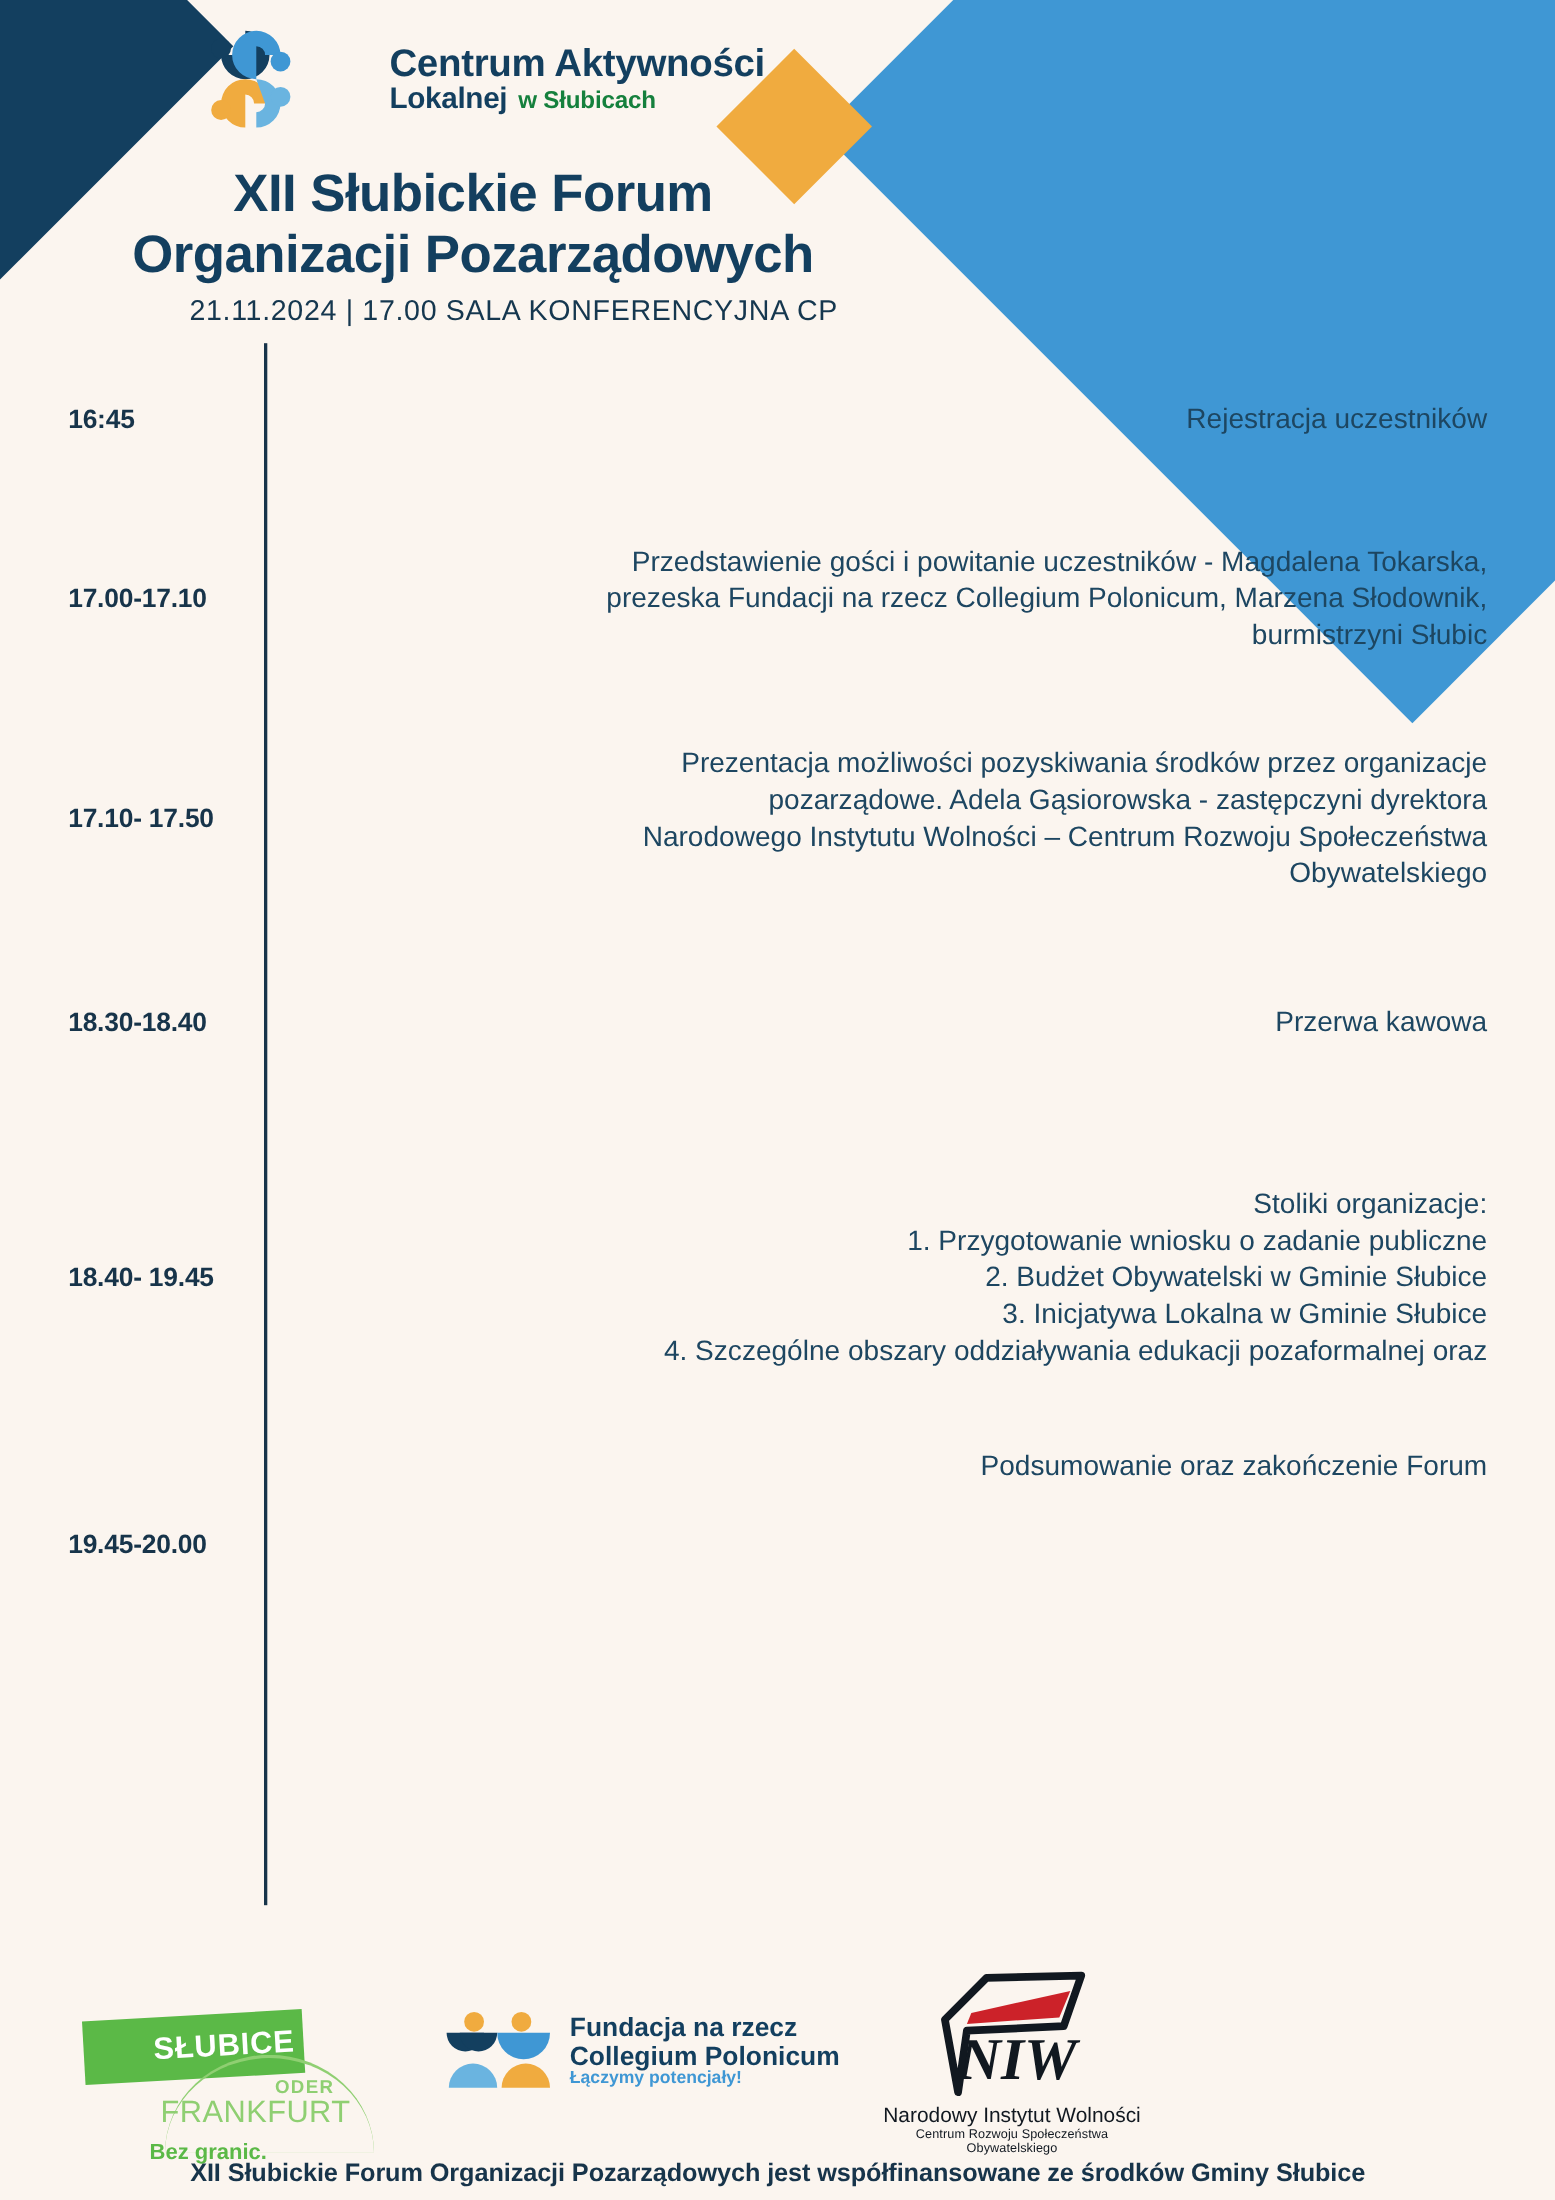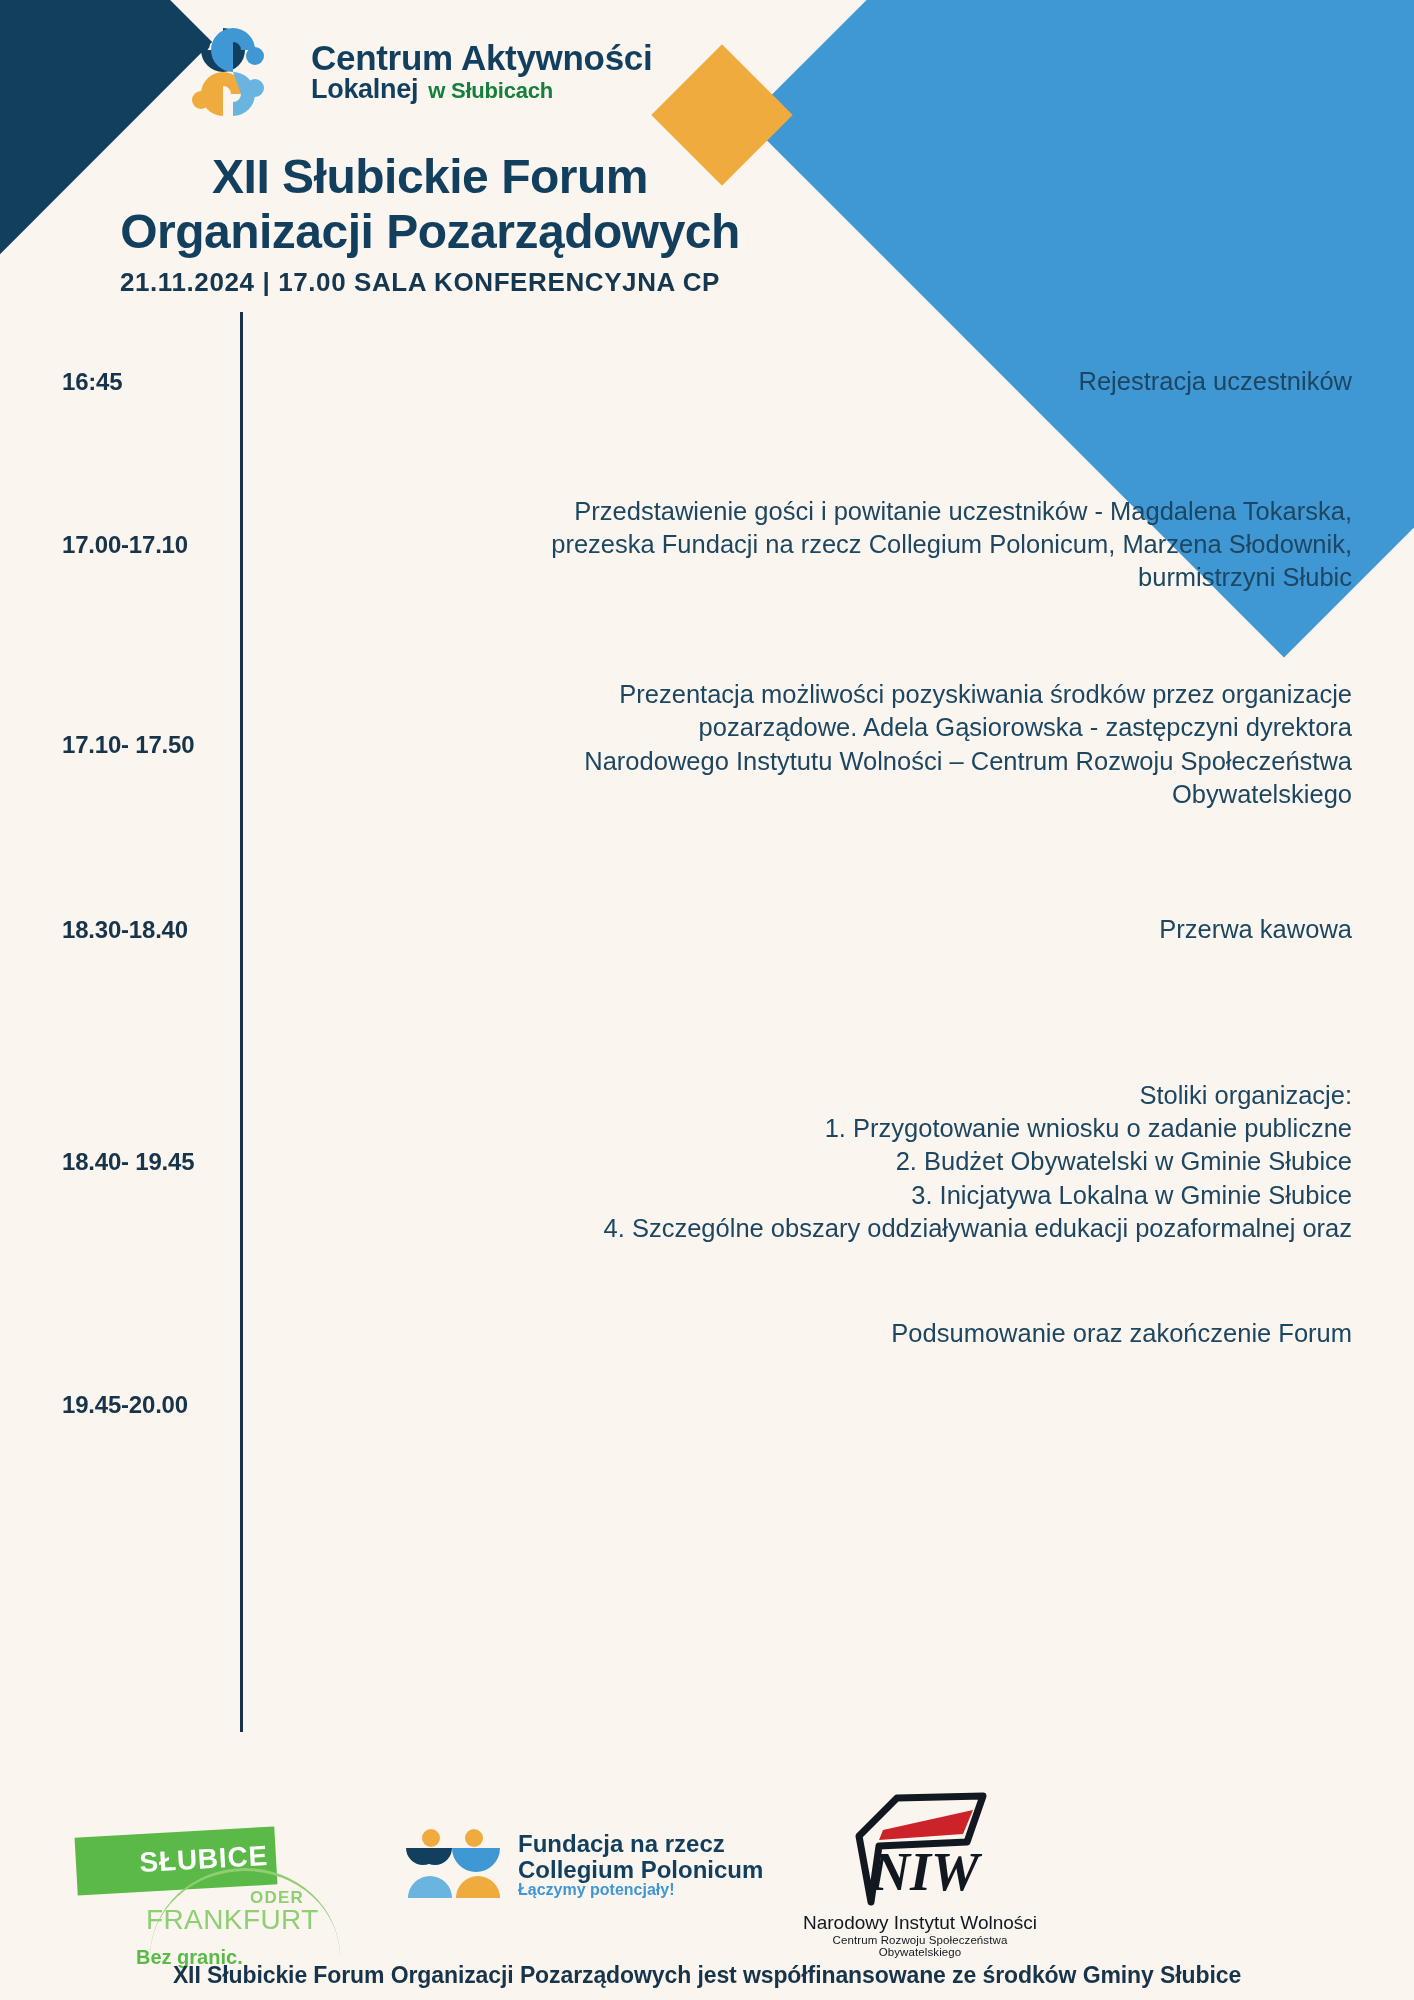--- a/index.html
+++ b/index.html
@@ -56,20 +56,21 @@
     display: flex;
     align-items: center;
     gap: 16px;
   }
   .cal-mark {
     width: 120px;
     height: 100px;
   }
   .cal-words {
     line-height: 1.02;
+    margin-left: 43px;
   }
   .cal-line1 {
     font-size: 35px;
     font-weight: bold;
     color: #133f5f;
     letter-spacing: -0.3px;
   }
   .cal-line2 {
     font-size: 27px;
     font-weight: bold;
@@ -99,23 +100,24 @@
     letter-spacing: -0.5px;
     white-space: nowrap;
   }
   .subtitle {
     position: absolute;
     top: 267px;
     left: 0;
     width: 840px;
     text-align: center;
     font-size: 26px;
-    font-weight: bold;
+    font-weight: normal;
     color: #15374f;
     letter-spacing: 0.6px;
+    padding-left: 47px;
   }
 
   
   .agenda {
     position: absolute;
     top: 312px;
     left: 62px;
     width: 1290px;
   }
   .agenda-rail {

